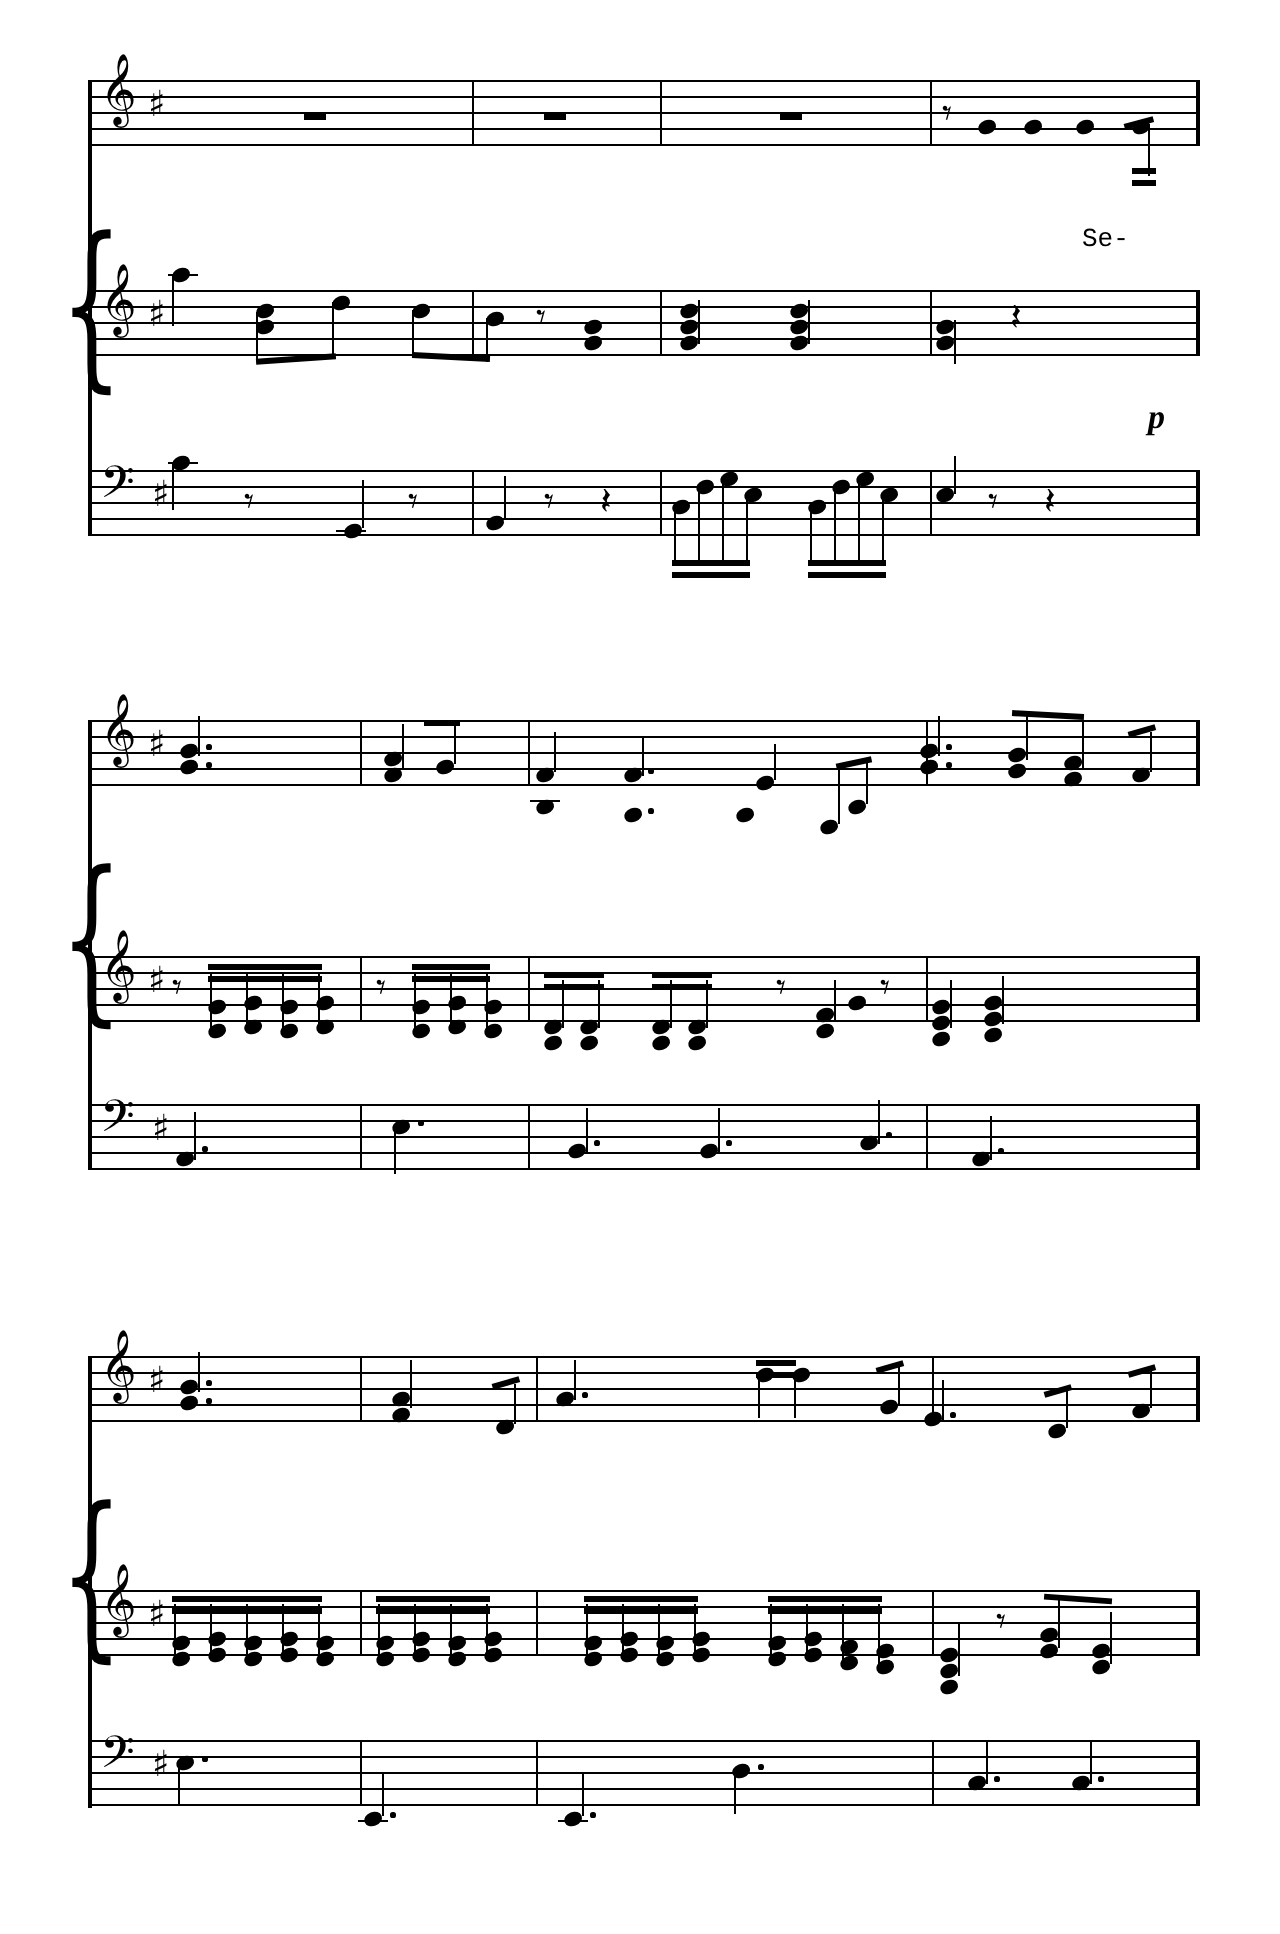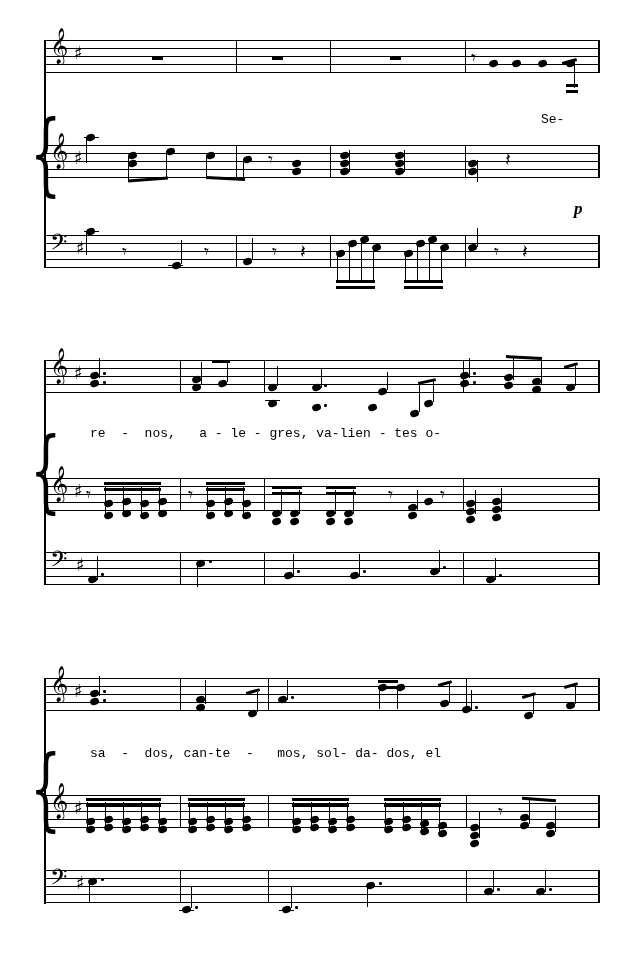--- a/index.html
+++ b/index.html
@@ -361,21 +361,20 @@
     <div class="stem" style="left:513px;top:358px;height:22px;"></div>
     <div class="nh" style="left:532px;top:378px;"></div>
     <div class="nh" style="left:532px;top:386px;"></div>
     <div class="stem" style="left:541px;top:360px;height:24px;"></div>
     <div class="beam" style="left:506px;top:356px;width:36px;transform:rotate(3deg);"></div>
 
     <div class="nh" style="left:566px;top:384px;"></div>
     <div class="stem" style="left:575px;top:366px;height:20px;"></div>
     <div class="beam" style="left:564px;top:364px;width:14px;transform:rotate(-16deg);"></div>
 
-    <div class="lyric" style="left:90px;top:427px;">re  -  nos,   a - le - gres, va-lien - tes o-</div>
 
     <div class="staff" style="top:478px;">
       <div class="line l0"></div>
         <div class="line l1"></div>
         <div class="line l2"></div>
         <div class="line l3"></div>
         <div class="line l4"></div>
     </div>
     <div class="clef" style="left:50px;top:468px;">𝄞</div>
     <div class="keysig" style="left:74px;top:482px;">♯</div>
@@ -539,21 +538,20 @@
     <div class="stem" style="left:471px;top:690px;height:20px;"></div>
 
     <div class="nh" style="left:524px;top:712px;"></div>
     <div class="stem" style="left:533px;top:694px;height:20px;"></div>
     <div class="beam" style="left:522px;top:694px;width:14px;transform:rotate(-16deg);"></div>
 
     <div class="nh" style="left:566px;top:702px;"></div>
     <div class="stem" style="left:575px;top:684px;height:20px;"></div>
     <div class="beam" style="left:564px;top:684px;width:14px;transform:rotate(-16deg);"></div>
 
-    <div class="lyric" style="left:90px;top:747px;">sa  -  dos, can-te  -   mos, sol- da- dos, el</div>
 
     <div class="staff" style="top:795px;">
       <div class="line l0"></div>
         <div class="line l1"></div>
         <div class="line l2"></div>
         <div class="line l3"></div>
         <div class="line l4"></div>
     </div>
     <div class="clef" style="left:50px;top:785px;">𝄞</div>
     <div class="keysig" style="left:74px;top:799px;">♯</div>

